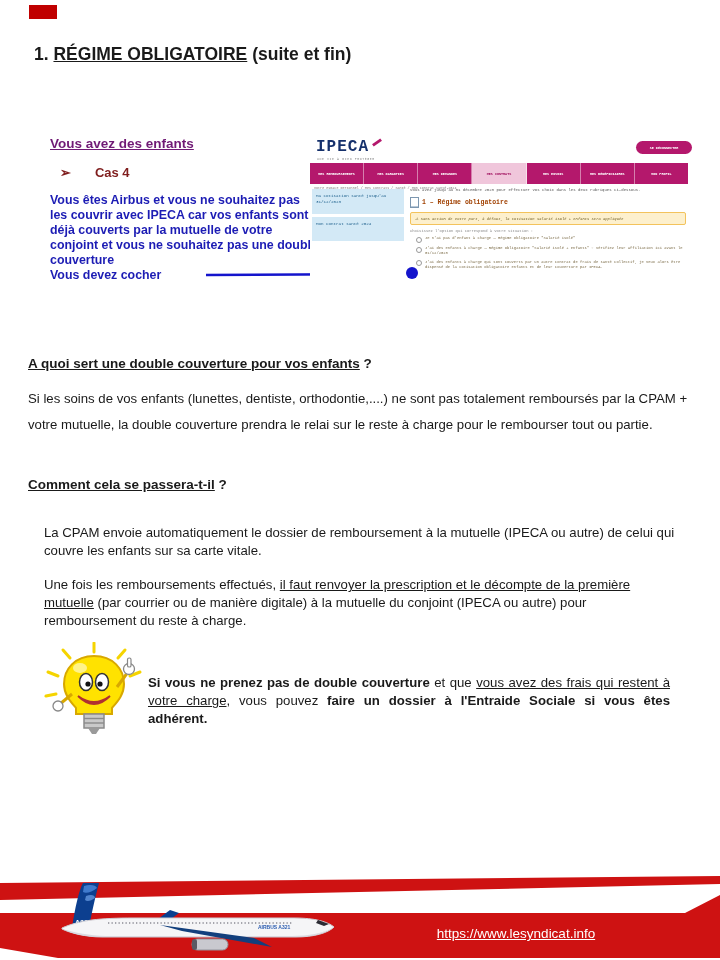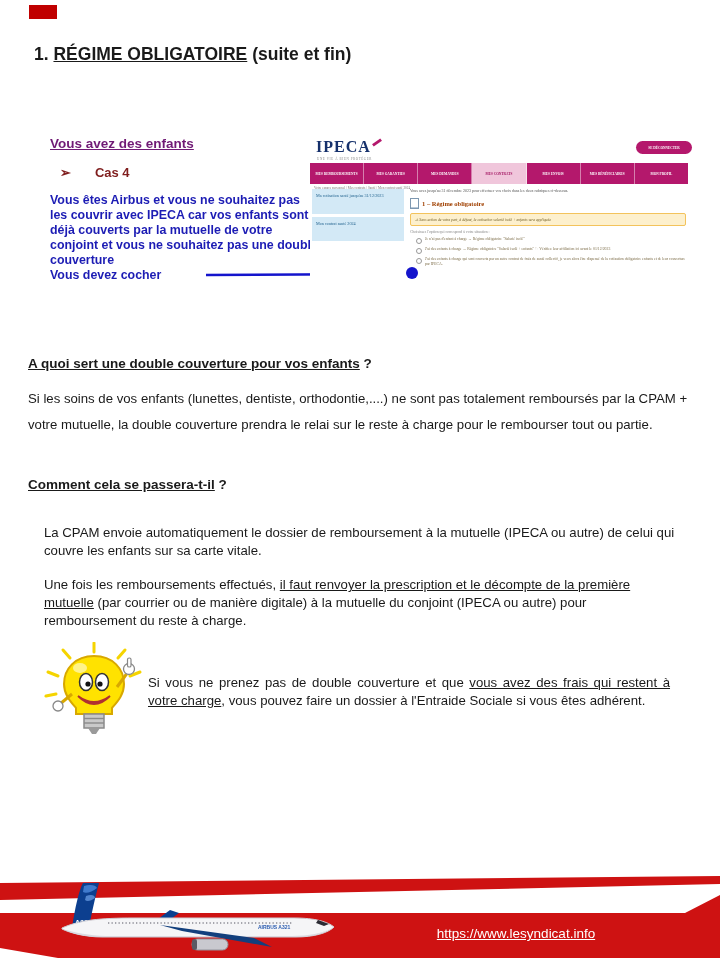--- a/index.html
+++ b/index.html
@@ -1,32 +1,32 @@
 <!DOCTYPE html>
 <html><head>
 <meta charset="utf-8">
 <style>
   html,body{margin:0;padding:0;background:#e9e9e9;}
   .page{position:relative;width:720px;height:960px;background:#fff;overflow:hidden;
         font-family:"Liberation Sans",sans-serif;color:#1a1a1a;}
   .abs{position:absolute;}
-  .b{font-weight:normal;}
+  .b{font-weight:bold;}
   .u{text-decoration:underline;}
   
   .doc-title{left:34px;top:44px;font-size:17.5px;font-weight:bold;white-space:nowrap;text-align:center;}
   
   .case-heading{left:50px;top:136px;font-size:13.5px;font-weight:bold;text-decoration:underline;color:#701a75;}
   .case-line{left:60px;top:165px;font-size:13px;font-weight:bold;color:#7f1d1d;}
   .case-bullet{display:inline-block;margin-right:24px;}
   .case-body{left:50px;top:193px;width:268px;font-size:12.4px;line-height:14.9px;
              font-weight:bold;color:#1c1cb4;}
   
   .ptr-svg{left:198px;top:262px;width:230px;height:24px;}
   
-  .shot{left:310px;top:133px;width:378px;height:177px;background:#fff;font-family:Liberation Serif, serif;}
+  .shot{left:310px;top:133px;width:378px;height:177px;background:#fff;font-family:Liberation Mono, monospace;}
   .shot .logo{left:6px;top:5px;font-size:16px;font-weight:bold;letter-spacing:1px;color:#15306b;}
   .logo-tick{left:62px;top:8px;width:10px;height:3px;background:#b4186c;transform:rotate(-35deg);}
   .shot .tagline{left:7px;top:24px;font-size:3.2px;color:#8a8a8a;letter-spacing:.6px;}
   .logout{left:326px;top:8px;width:56px;height:13px;background:#b4186c;border-radius:7px;
           color:#fff;font-size:3.4px;font-weight:bold;display:flex;align-items:center;justify-content:center;}
   .navbar{left:0;top:30px;width:378px;height:21px;background:#b4186c;display:flex;align-items:stretch;}
   .nav-item{flex:1;display:flex;align-items:center;justify-content:center;color:#fff;
             font-size:3.4px;font-weight:bold;border-right:1px solid rgba(255,255,255,.45);
             text-align:center;padding:0 2px;}
   .nav-item:last-child{border-right:none;}

